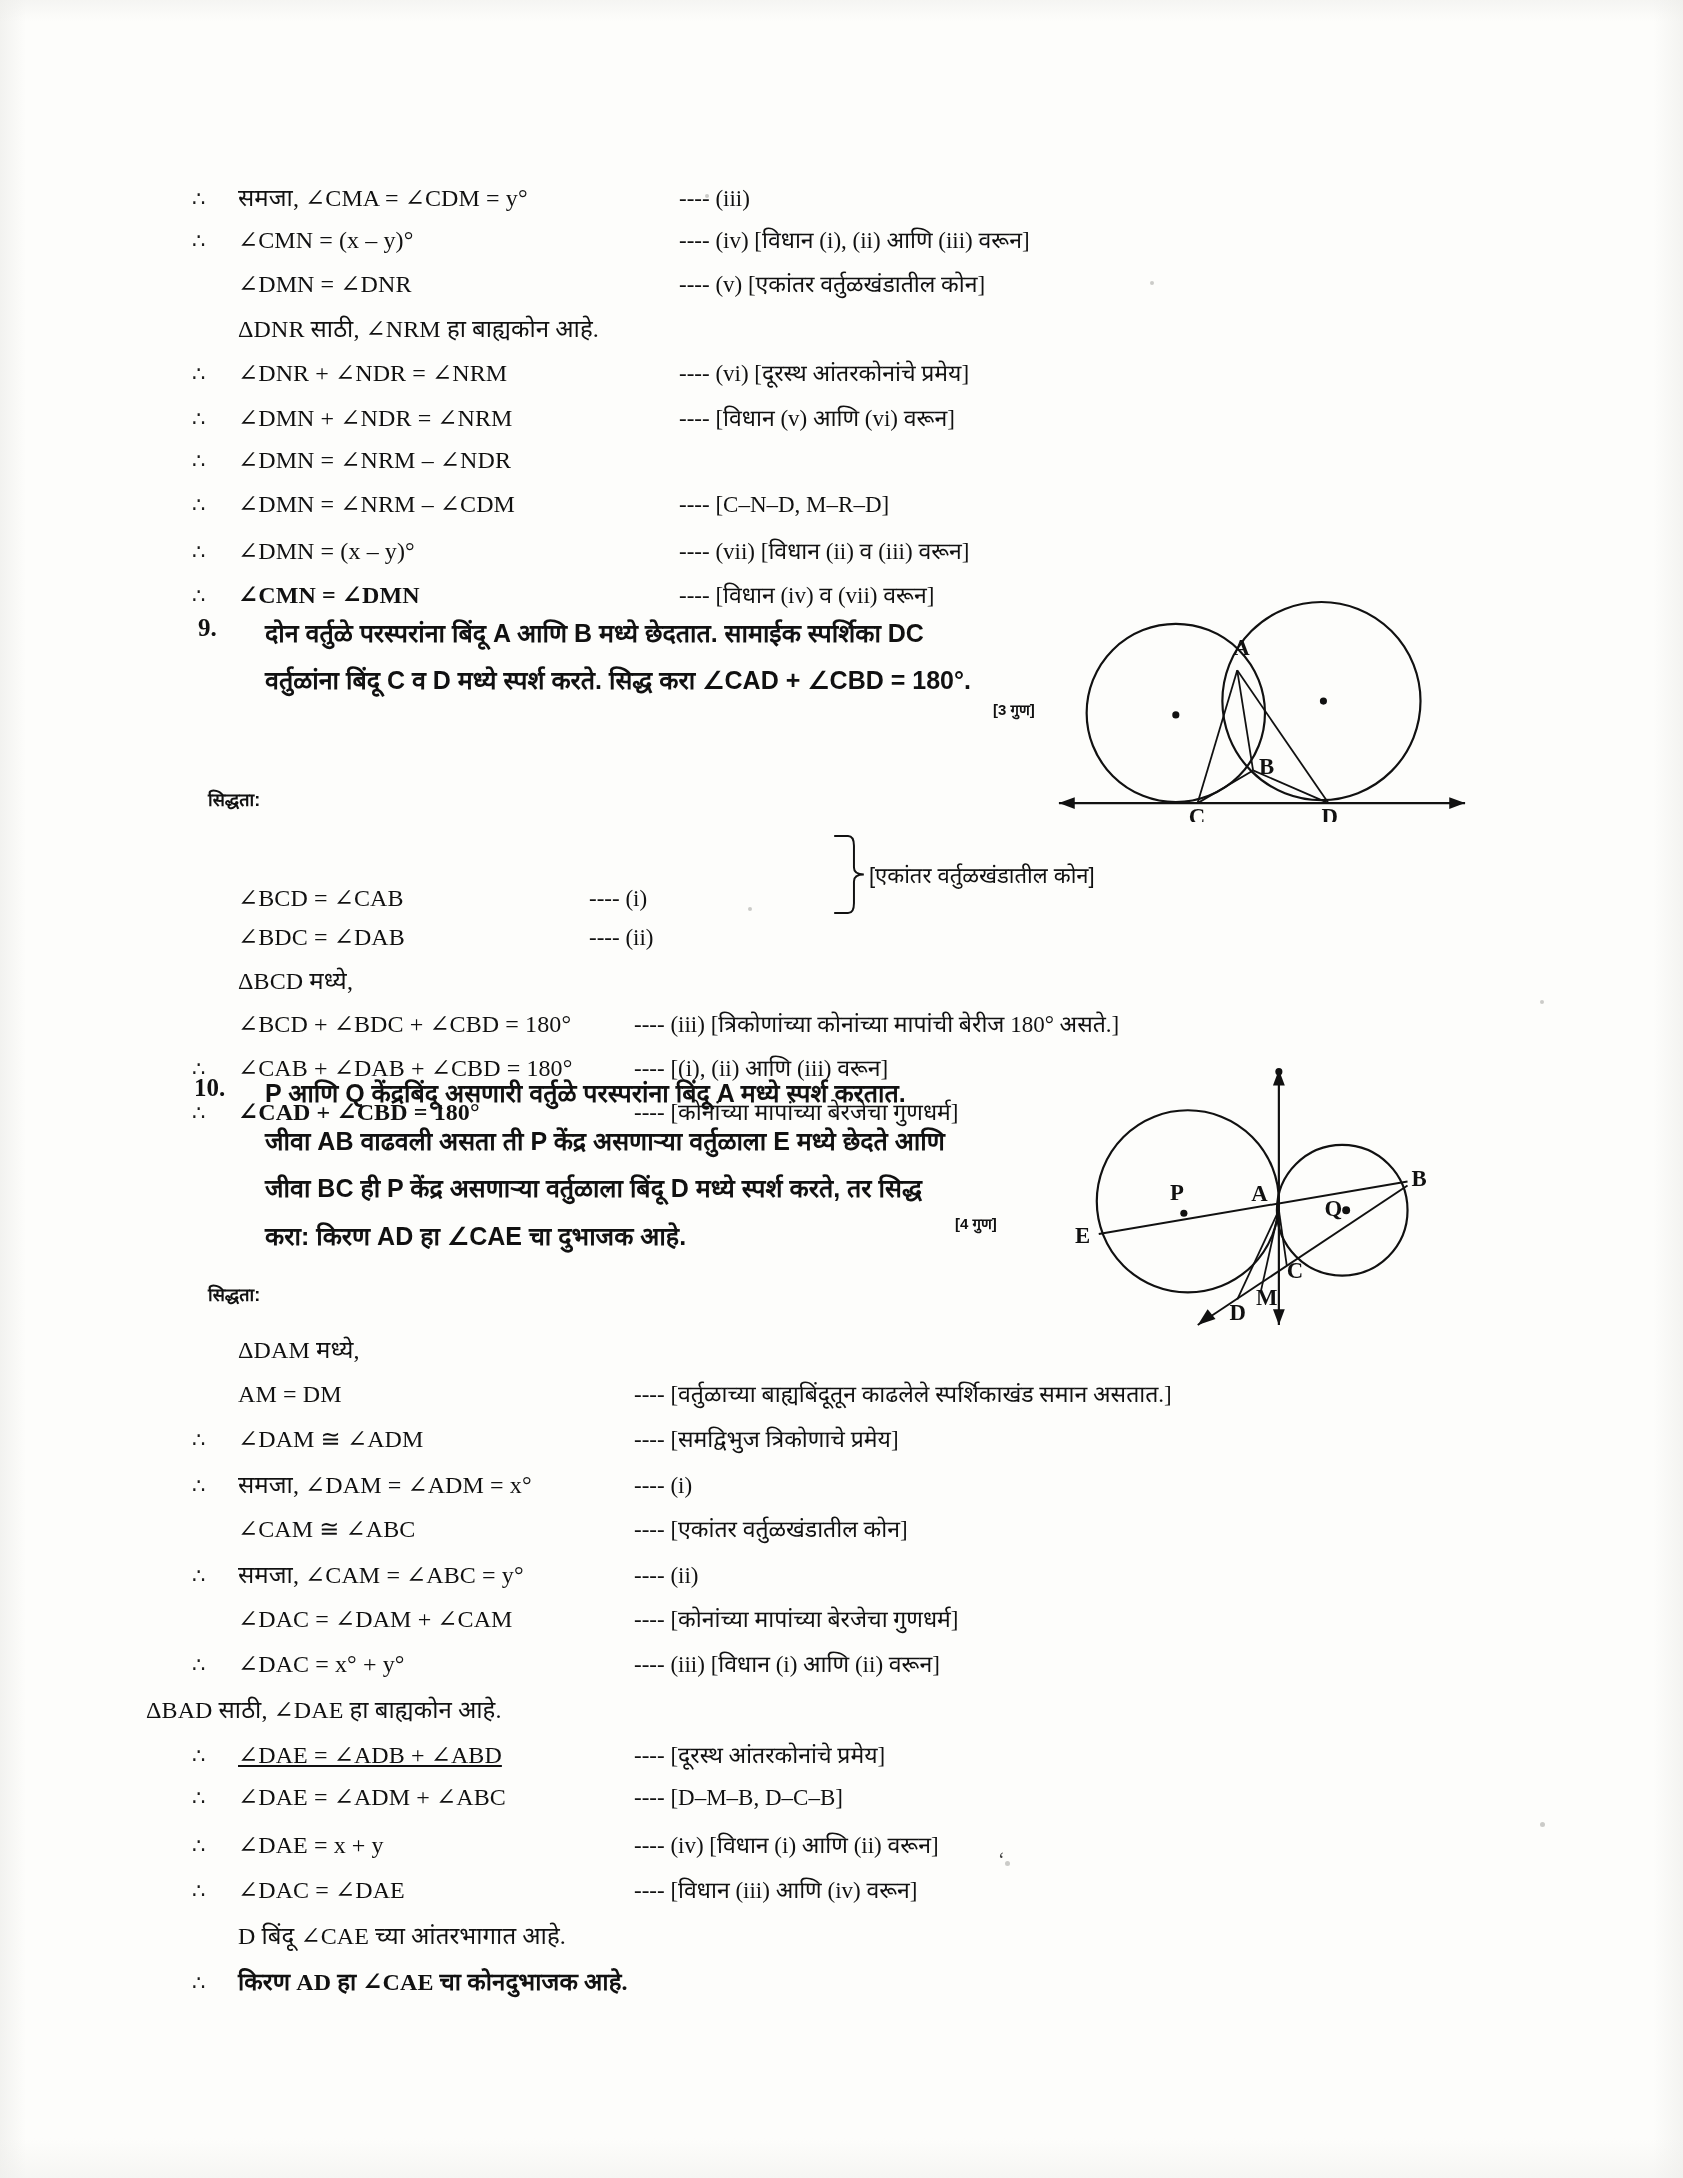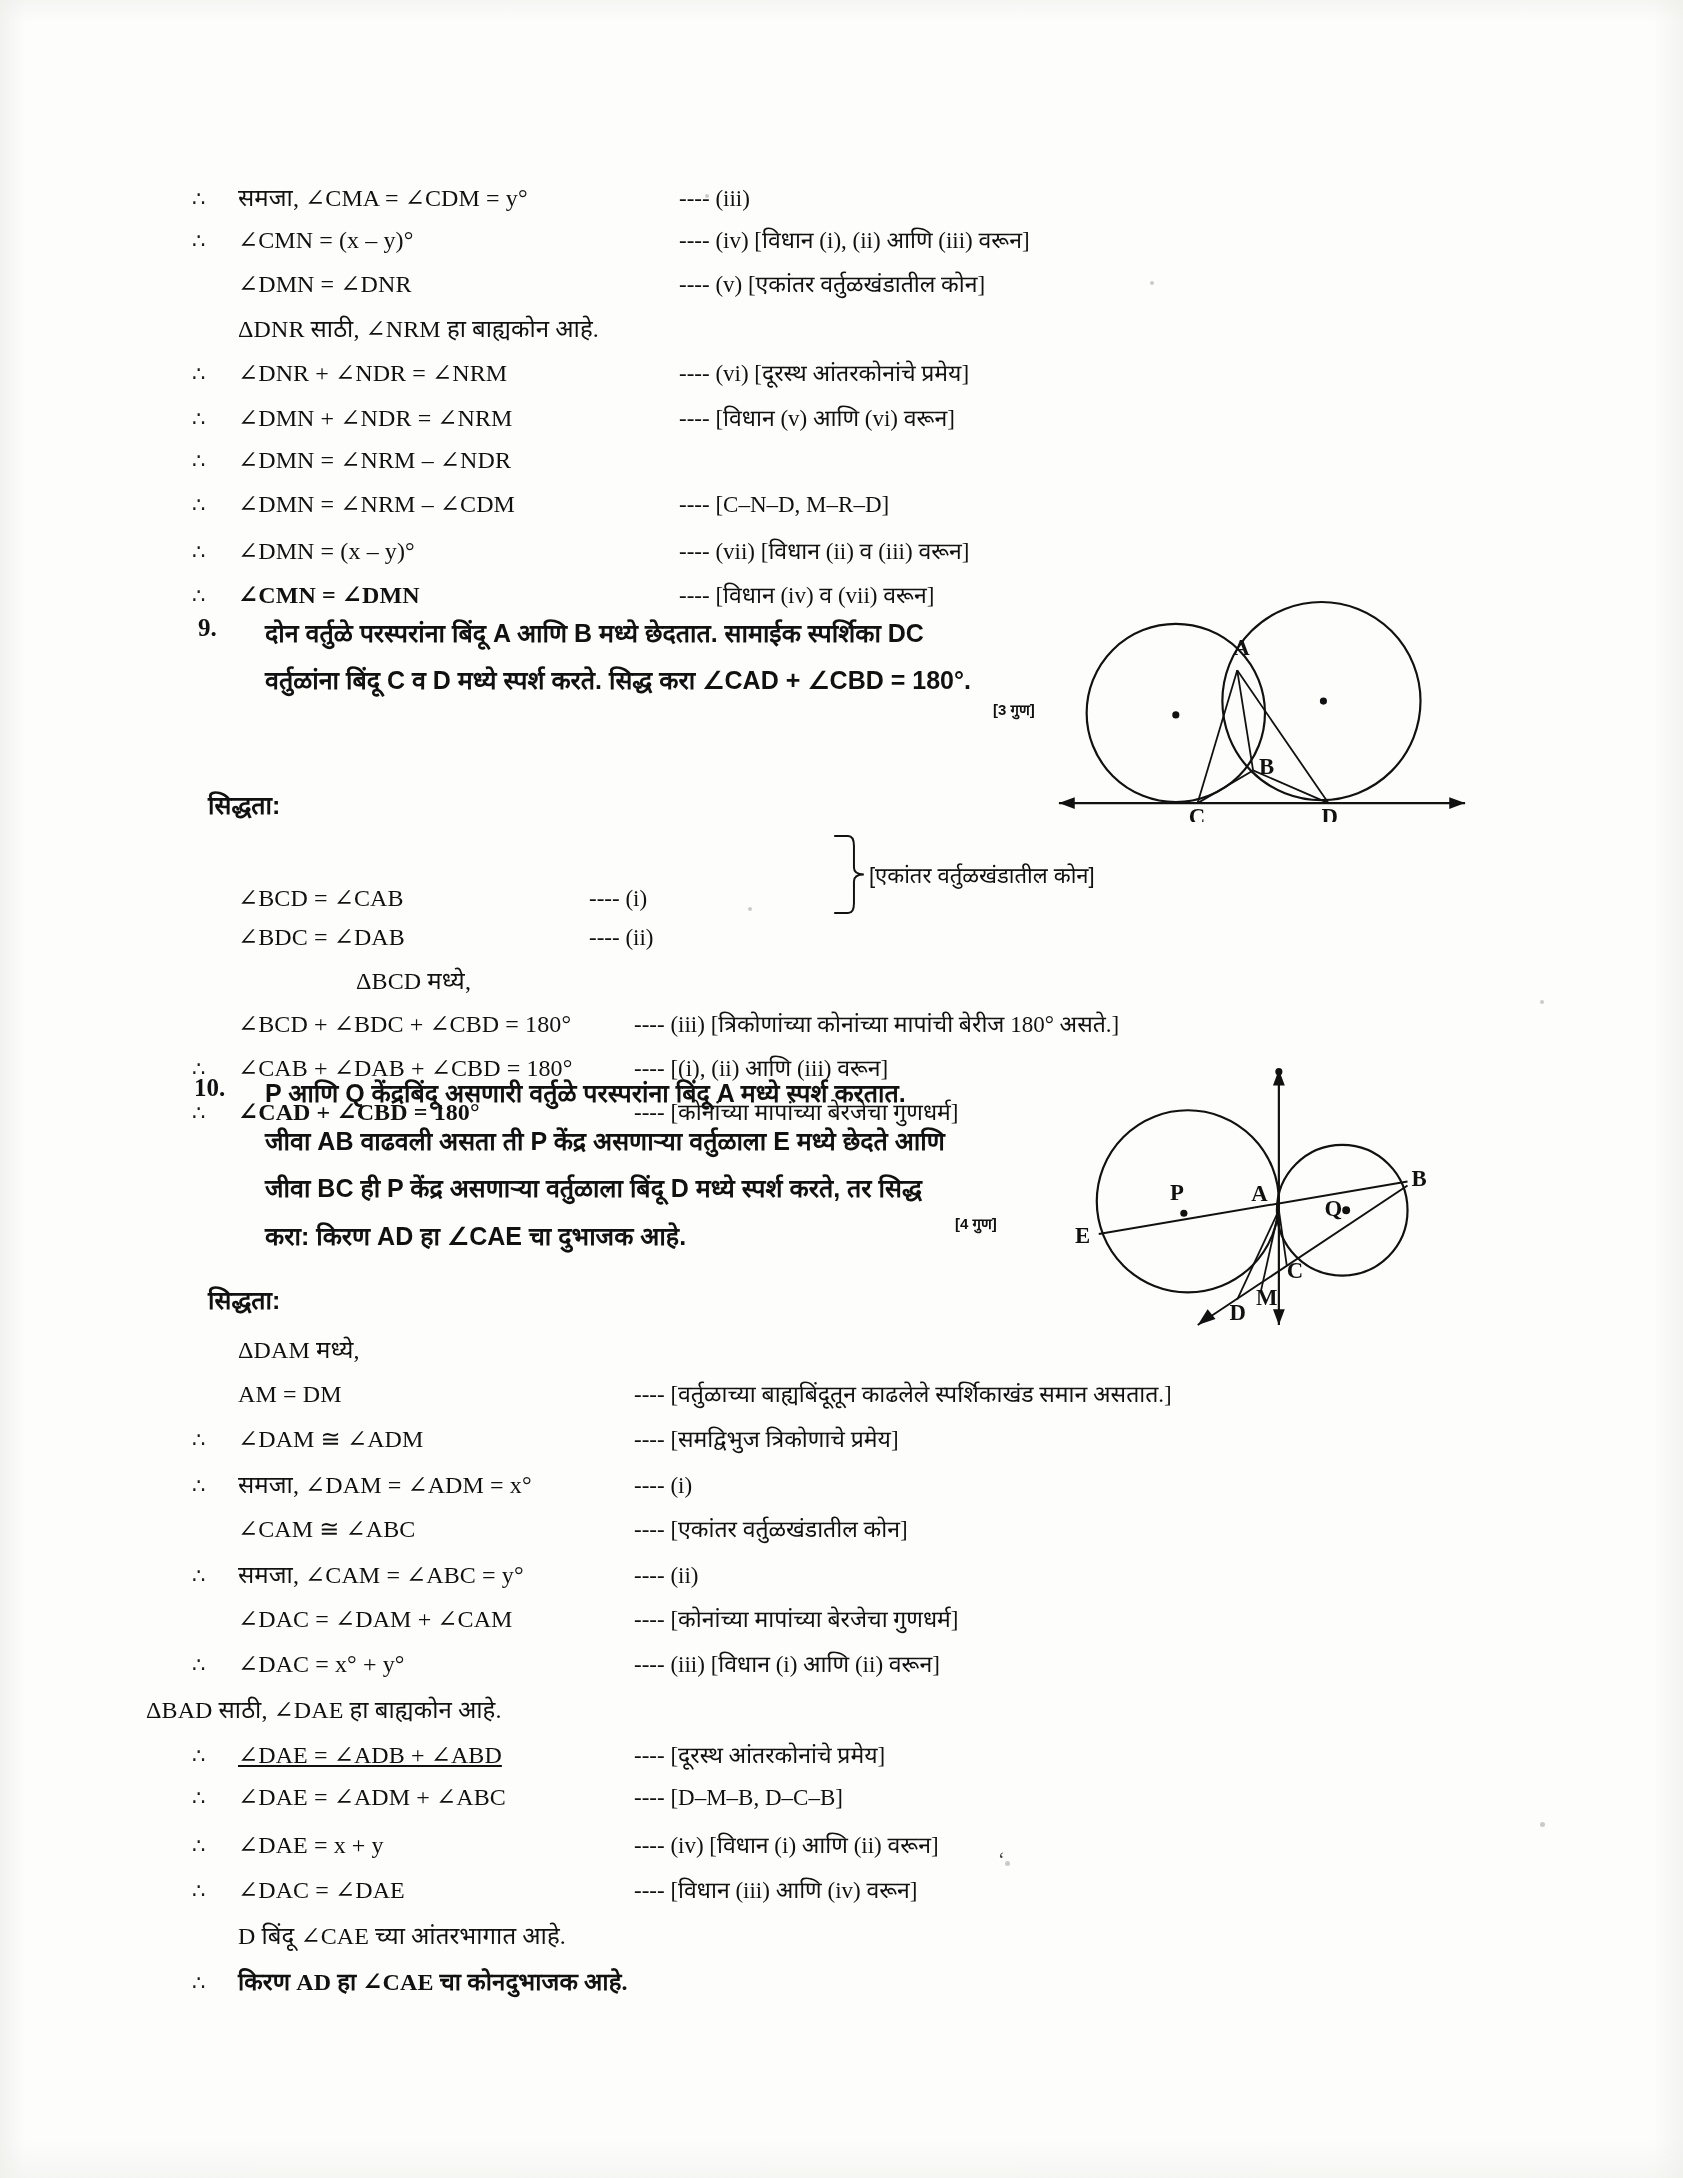--- a/index.html
+++ b/index.html
@@ -88,21 +88,21 @@
     font-weight: 700;
   }
   .marks {
     position: absolute;
     font-size: 15px;
     font-weight: 700;
     font-family: "Liberation Sans", "DejaVu Sans", sans-serif;
   }
   .siddhata {
     position: absolute;
-    font-size: 25px;
+    font-size: 18px;
     font-weight: 700;
     font-family: "Liberation Sans", "DejaVu Sans", sans-serif;
   }
   .fig { position: absolute; }
   .brace-note {
     position: absolute;
     font-size: 22px;
     font-family: "Liberation Sans", "DejaVu Sans", sans-serif;
   }
   .speck {
@@ -225,21 +225,21 @@
       <span class="stmt" style="flex:0 0 351px;">∠BCD = ∠CAB</span>
       <span class="reason">---- (i)</span>
     </div>
     <div class="pline" style="height:40px;">
       <span class="therefore mono-serif"></span>
       <span class="stmt" style="flex:0 0 351px;">∠BDC = ∠DAB</span>
       <span class="reason">---- (ii)</span>
     </div>
     <div class="pline" style="height:44px;">
       <span class="therefore mono-serif"></span>
-      <span class="stmt" style="flex:0 0 351px;text-align:center;">ΔBCD मध्ये,</span>
+      <span class="stmt" style="flex:0 0 351px;">ΔBCD मध्ये,</span>
       <span class="reason"></span>
     </div>
     <div class="pline" style="height:44px;">
       <span class="therefore mono-serif"></span>
       <span class="stmt" style="flex:0 0 396px;">∠BCD + ∠BDC + ∠CBD = 180°</span>
       <span class="reason">---- (iii) [त्रिकोणांच्या कोनांच्या मापांची बेरीज 180° असते.]</span>
     </div>
     <div class="pline" style="height:44px;">
       <span class="therefore mono-serif">∴</span>
       <span class="stmt" style="flex:0 0 396px;">∠CAB  + ∠DAB + ∠CBD = 180°</span>

